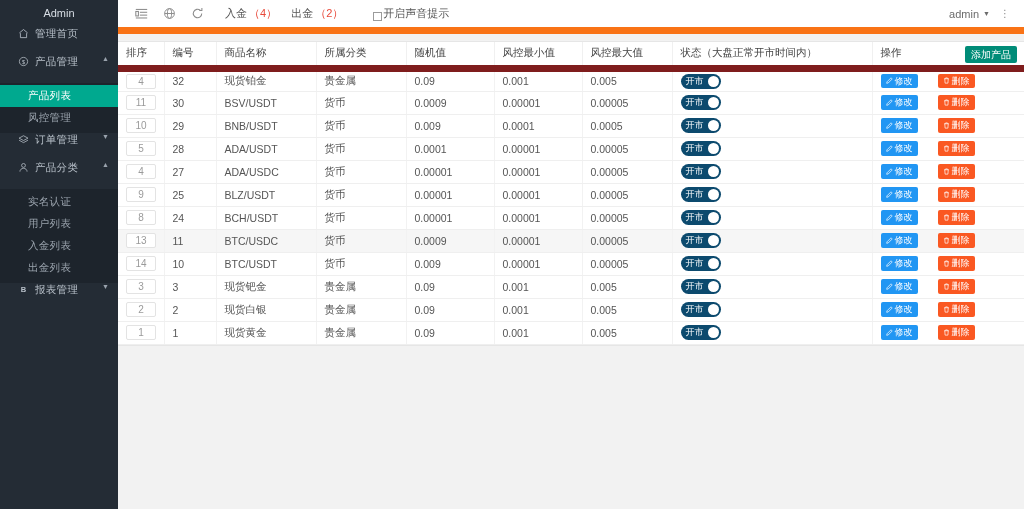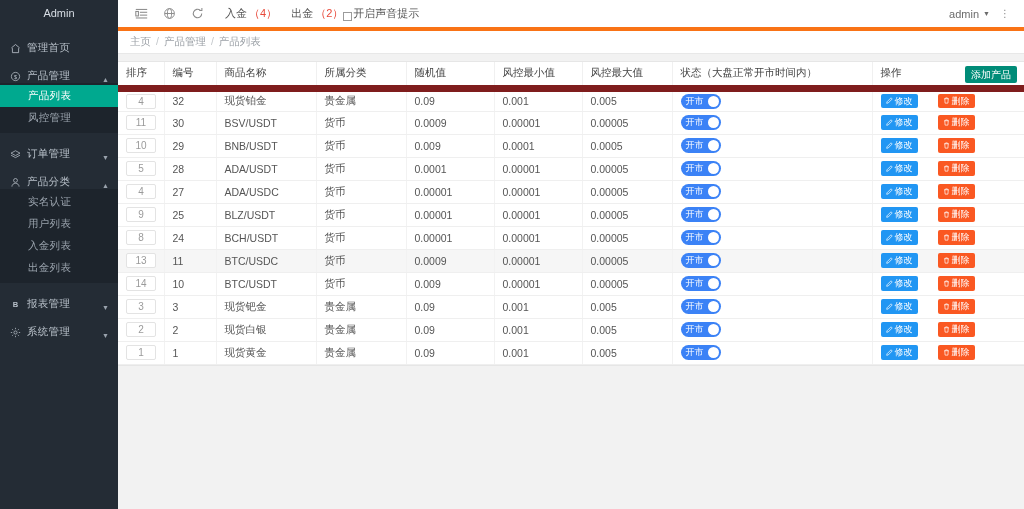--- a/index.html
+++ b/index.html
@@ -23,26 +23,27 @@
   }
   .brand {
     height: 27px; line-height: 27px;
     text-align: center;
     color: #d7dde4;
     font-size: 11px;
     background: #242c35;
   }
   .nav-item {
     height: 28px;
-    display: flex; align-items: flex-end;
+    display: flex; align-items: flex-start;
     padding: 0 9px 0 9px;
     color: #b8c0c9;
     font-size: 10.5px;
     cursor: pointer;
     position: relative;
+    margin-left: 8px;
   }
   .nav-item .ico {
     width: 13px; height: 13px;
     margin-right: 5px;
     display: inline-flex; align-items: center; justify-content: center;
     color: #b8c0c9;
     flex: 0 0 13px;
   }
   .nav-item .ico svg { width: 11px; height: 11px; display:block; }
   .nav-item .lbl { flex: 1 1 auto; white-space: nowrap; letter-spacing: .3px; }
@@ -69,38 +70,39 @@
     height: 509px;
     background: #f2f2f2;
     display: flex; flex-direction: column;
     overflow: hidden;
   }
   .topbar {
     height: 35px;
     background: #ffffff;
     display: flex; align-items: center;
     padding: 0 10px 0 9px;
-    border-bottom: 4px solid #f97316;
+    border-bottom: 7px solid #f97316;
     flex: 0 0 27px;
   }
   .tb-icon {
     width: 28px; height: 27px;
     display: flex; align-items: center; justify-content: center;
     color: #8c8c8c; cursor: pointer;
   }
   .tb-icon svg { width: 13px; height: 13px; display:block; }
   .tb-link {
     margin-left: 14px;
     font-size: 11px;
     color: #555;
     cursor: pointer;
     white-space: nowrap;
   }
   .tb-link .cnt { color: #e8493a; margin-left: 2px; }
   .tb-check {
+    margin-left: 30px;
     font-size: 11px;
     color: #555;
     display: flex; align-items: flex-end;
     cursor: pointer; white-space: nowrap;
   }
   .tb-check .box {
     width: 9px; height: 9px;
     border: 1px solid #9b9b9b;
     background: #fff;
     margin-right: 1px;
@@ -216,21 +218,21 @@
     border: none;
     cursor: pointer;
     line-height: 1.1;
     font-family: "Liberation Sans", sans-serif;
     white-space: nowrap;
   }
 
   .toggle {
     display: inline-flex; align-items: center;
     width: 40px; height: 15px;
-    background: #3b82f6;
+    background: #0c4a6e;
     border-radius: 9px;
     padding: 0 2px 0 5px;
     justify-content: space-between;
     cursor: pointer;
   }
   .toggle .t-lab { font-size: 9px; color: #fff; line-height: 1; }
   .toggle .knob {
     width: 11px; height: 11px;
     background: #fff;
     border-radius: 50%;
@@ -312,30 +314,20 @@
         </div>
         <div class="nav-item group">
           <span class="ico">
             <svg viewBox="0 0 16 16" fill="none" stroke="currentColor" stroke-width="1.2">
               <text x="8" y="12" font-size="11" text-anchor="middle" fill="currentColor" stroke="none" font-family="Liberation Sans" font-weight="bold">B</text>
             </svg>
           </span>
           <span class="lbl">报表管理</span>
           <span class="arrow">▼</span>
         </div>
-        <div class="nav-item group">
-          <span class="ico">
-            <svg viewBox="0 0 16 16" fill="none" stroke="currentColor" stroke-width="1.1">
-              <circle cx="8" cy="8" r="2.3"></circle>
-              <path d="M8 1.2v2M8 12.8v2M1.2 8h2M12.8 8h2M3.2 3.2l1.4 1.4M11.4 11.4l1.4 1.4M12.8 3.2l-1.4 1.4M4.6 11.4l-1.4 1.4"></path>
-            </svg>
-          </span>
-          <span class="lbl">系统管理</span>
-          <span class="arrow">▼</span>
-        </div>
       </div>
   </div>
 
   <div class="main">
 
     <div class="topbar">
       <div class="tb-icon">
         <svg viewBox="0 0 16 16" fill="none" stroke="currentColor" stroke-width="1.3">
           <line x1="1" y1="3" x2="15" y2="3"></line>
             <line x1="6" y1="6.5" x2="15" y2="6.5"></line>
@@ -372,23 +364,20 @@
 
       <div class="tb-spacer"></div>
 
       <div class="tb-user">
         <span>admin</span>
         <span class="caret">▼</span>
       </div>
       <div class="tb-dots">⋮</div>
     </div>
 
-    <div class="crumbbar">
-      <div class="crumb" id="crumb"><span>主页</span><span class="sep">/</span><span>产品管理</span><span class="sep">/</span><span>产品列表</span></div>
-    </div>
 
     <div class="content">
       <div class="card">
         <table class="grid">
           <colgroup>
             <col class="c-sort">
               <col class="c-id">
               <col class="c-name">
               <col class="c-cat">
             <col class="c-rand">

